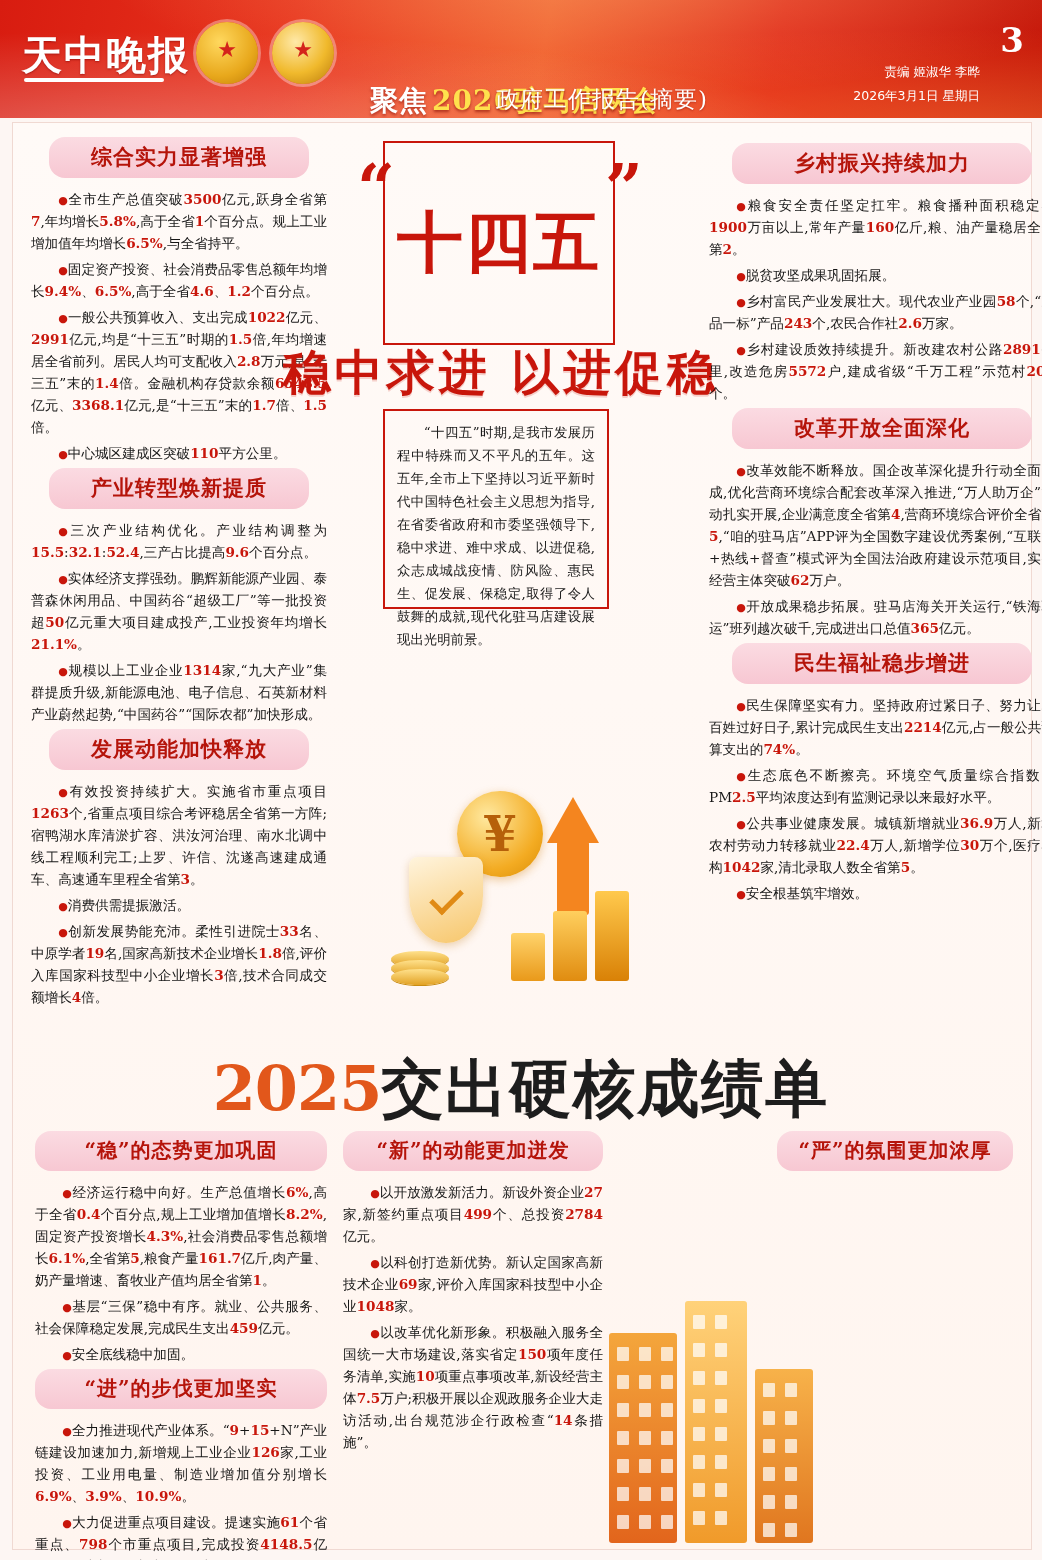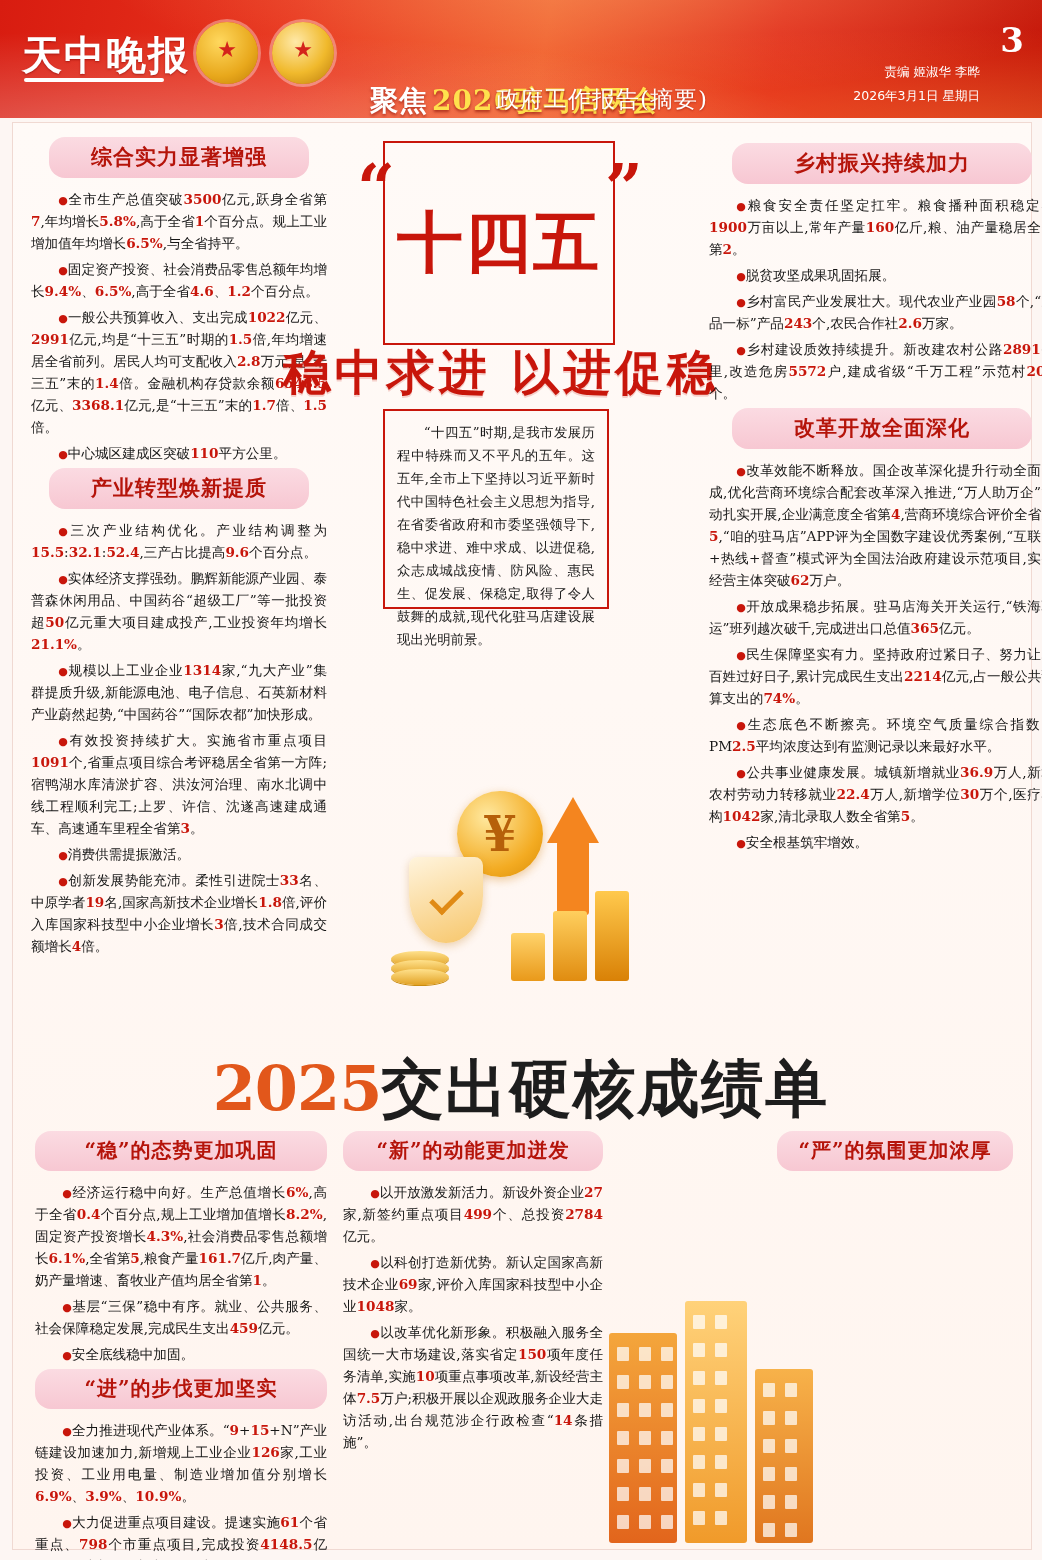--- a/index.html
+++ b/index.html
@@ -229,21 +229,22 @@
     <div id="left-sections">
         <div class="sec-title narrow">综合实力显著增强</div>
         <p class="para"><span class="bullet">●</span>全市生产总值突破<span class="b">3500</span>亿元,跃身全省第<span class="b">7</span>,年均增长<span class="b">5.8%</span>,高于全省<span class="b">1</span>个百分点。规上工业增加值年均增长<span class="b">6.5%</span>,与全省持平。</p>
         <p class="para"><span class="bullet">●</span>固定资产投资、社会消费品零售总额年均增长<span class="b">9.4%</span>、<span class="b">6.5%</span>,高于全省<span class="b">4.6</span>、<span class="b">1.2</span>个百分点。</p>
         <p class="para"><span class="bullet">●</span>一般公共预算收入、支出完成<span class="b">1022</span>亿元、<span class="b">2991</span>亿元,均是“十三五”时期的<span class="b">1.5</span>倍,年均增速居全省前列。居民人均可支配收入<span class="b">2.8</span>万元,是“十三五”末的<span class="b">1.4</span>倍。金融机构存贷款余额<span class="b">6548.5</span>亿元、<span class="b">3368.1</span>亿元,是“十三五”末的<span class="b">1.7</span>倍、<span class="b">1.5</span>倍。</p>
         <p class="para"><span class="bullet">●</span>中心城区建成区突破<span class="b">110</span>平方公里。</p>
         <div class="sec-title narrow">产业转型焕新提质</div>
         <p class="para"><span class="bullet">●</span>三次产业结构优化。产业结构调整为<span class="b">15.5</span>:<span class="b">32.1</span>:<span class="b">52.4</span>,三产占比提高<span class="b">9.6</span>个百分点。</p>
         <p class="para"><span class="bullet">●</span>实体经济支撑强劲。鹏辉新能源产业园、泰普森休闲用品、中国药谷“超级工厂”等一批投资超<span class="b">50</span>亿元重大项目建成投产,工业投资年均增长<span class="b">21.1%</span>。</p>
         <p class="para"><span class="bullet">●</span>规模以上工业企业<span class="b">1314</span>家,“九大产业”集群提质升级,新能源电池、电子信息、石英新材料产业蔚然起势,“中国药谷”“国际农都”加快形成。</p>
-        <p class="para"><span class="bullet">●</span>有效投资持续扩大。实施省市重点项目<span class="b">1091</span>个,省重点项目综合考评稳居全省第一方阵;宿鸭湖水库清淤扩容、洪汝河治理、南水北调中线工程顺利完工;上罗、许信、沈遂高速建成通车、高速通车里程全省第<span class="b">3</span>。</p>
+        <div class="sec-title narrow">发展动能加快释放</div>
+        <p class="para"><span class="bullet">●</span>有效投资持续扩大。实施省市重点项目<span class="b">1263</span>个,省重点项目综合考评稳居全省第一方阵;宿鸭湖水库清淤扩容、洪汝河治理、南水北调中线工程顺利完工;上罗、许信、沈遂高速建成通车、高速通车里程全省第<span class="b">3</span>。</p>
         <p class="para"><span class="bullet">●</span>消费供需提振激活。</p>
         <p class="para"><span class="bullet">●</span>创新发展势能充沛。柔性引进院士<span class="b">33</span>名、中原学者<span class="b">19</span>名,国家高新技术企业增长<span class="b">1.8</span>倍,评价入库国家科技型中小企业增长<span class="b">3</span>倍,技术合同成交额增长<span class="b">4</span>倍。</p>
       </div>
   </div>
 
   <div class="feature">
     <div class="fbox">
       <div class="fbox-text">十四五</div>
     </div>
     <div class="quote-l">“</div>
@@ -270,20 +271,21 @@
   <div class="col colR">
     <div id="right-sections">
         <div class="sec-title wide">乡村振兴持续加力</div>
         <p class="para"><span class="bullet">●</span>粮食安全责任坚定扛牢。粮食播种面积稳定在<span class="b">1900</span>万亩以上,常年产量<span class="b">160</span>亿斤,粮、油产量稳居全省第<span class="b">2</span>。</p>
         <p class="para"><span class="bullet">●</span>脱贫攻坚成果巩固拓展。</p>
         <p class="para"><span class="bullet">●</span>乡村富民产业发展壮大。现代农业产业园<span class="b">58</span>个,“三品一标”产品<span class="b">243</span>个,农民合作社<span class="b">2.6</span>万家。</p>
         <p class="para"><span class="bullet">●</span>乡村建设质效持续提升。新改建农村公路<span class="b">2891</span>公里,改造危房<span class="b">5572</span>户,建成省级“千万工程”示范村<span class="b">200</span>个。</p>
         <div class="sec-title wide">改革开放全面深化</div>
         <p class="para"><span class="bullet">●</span>改革效能不断释放。国企改革深化提升行动全面完成,优化营商环境综合配套改革深入推进,“万人助万企”活动扎实开展,企业满意度全省第<span class="b">4</span>,营商环境综合评价全省第<span class="b">5</span>,“咱的驻马店”APP评为全国数字建设优秀案例,“互联网+热线+督查”模式评为全国法治政府建设示范项目,实有经营主体突破<span class="b">62</span>万户。</p>
         <p class="para"><span class="bullet">●</span>开放成果稳步拓展。驻马店海关开关运行,“铁海联运”班列越次破千,完成进出口总值<span class="b">365</span>亿元。</p>
+        <div class="sec-title wide">民生福祉稳步增进</div>
         <p class="para"><span class="bullet">●</span>民生保障坚实有力。坚持政府过紧日子、努力让老百姓过好日子,累计完成民生支出<span class="b">2214</span>亿元,占一般公共预算支出的<span class="b">74%</span>。</p>
         <p class="para"><span class="bullet">●</span>生态底色不断擦亮。环境空气质量综合指数、PM<span class="b">2.5</span>平均浓度达到有监测记录以来最好水平。</p>
         <p class="para"><span class="bullet">●</span>公共事业健康发展。城镇新增就业<span class="b">36.9</span>万人,新增农村劳动力转移就业<span class="b">22.4</span>万人,新增学位<span class="b">30</span>万个,医疗机构<span class="b">1042</span>家,清北录取人数全省第<span class="b">5</span>。</p>
         <p class="para"><span class="bullet">●</span>安全根基筑牢增效。</p>
       </div>
   </div>
 
   <div class="banner">
     <span class="yr">2025</span><span class="txt">交出硬核成绩单</span>
   </div>

